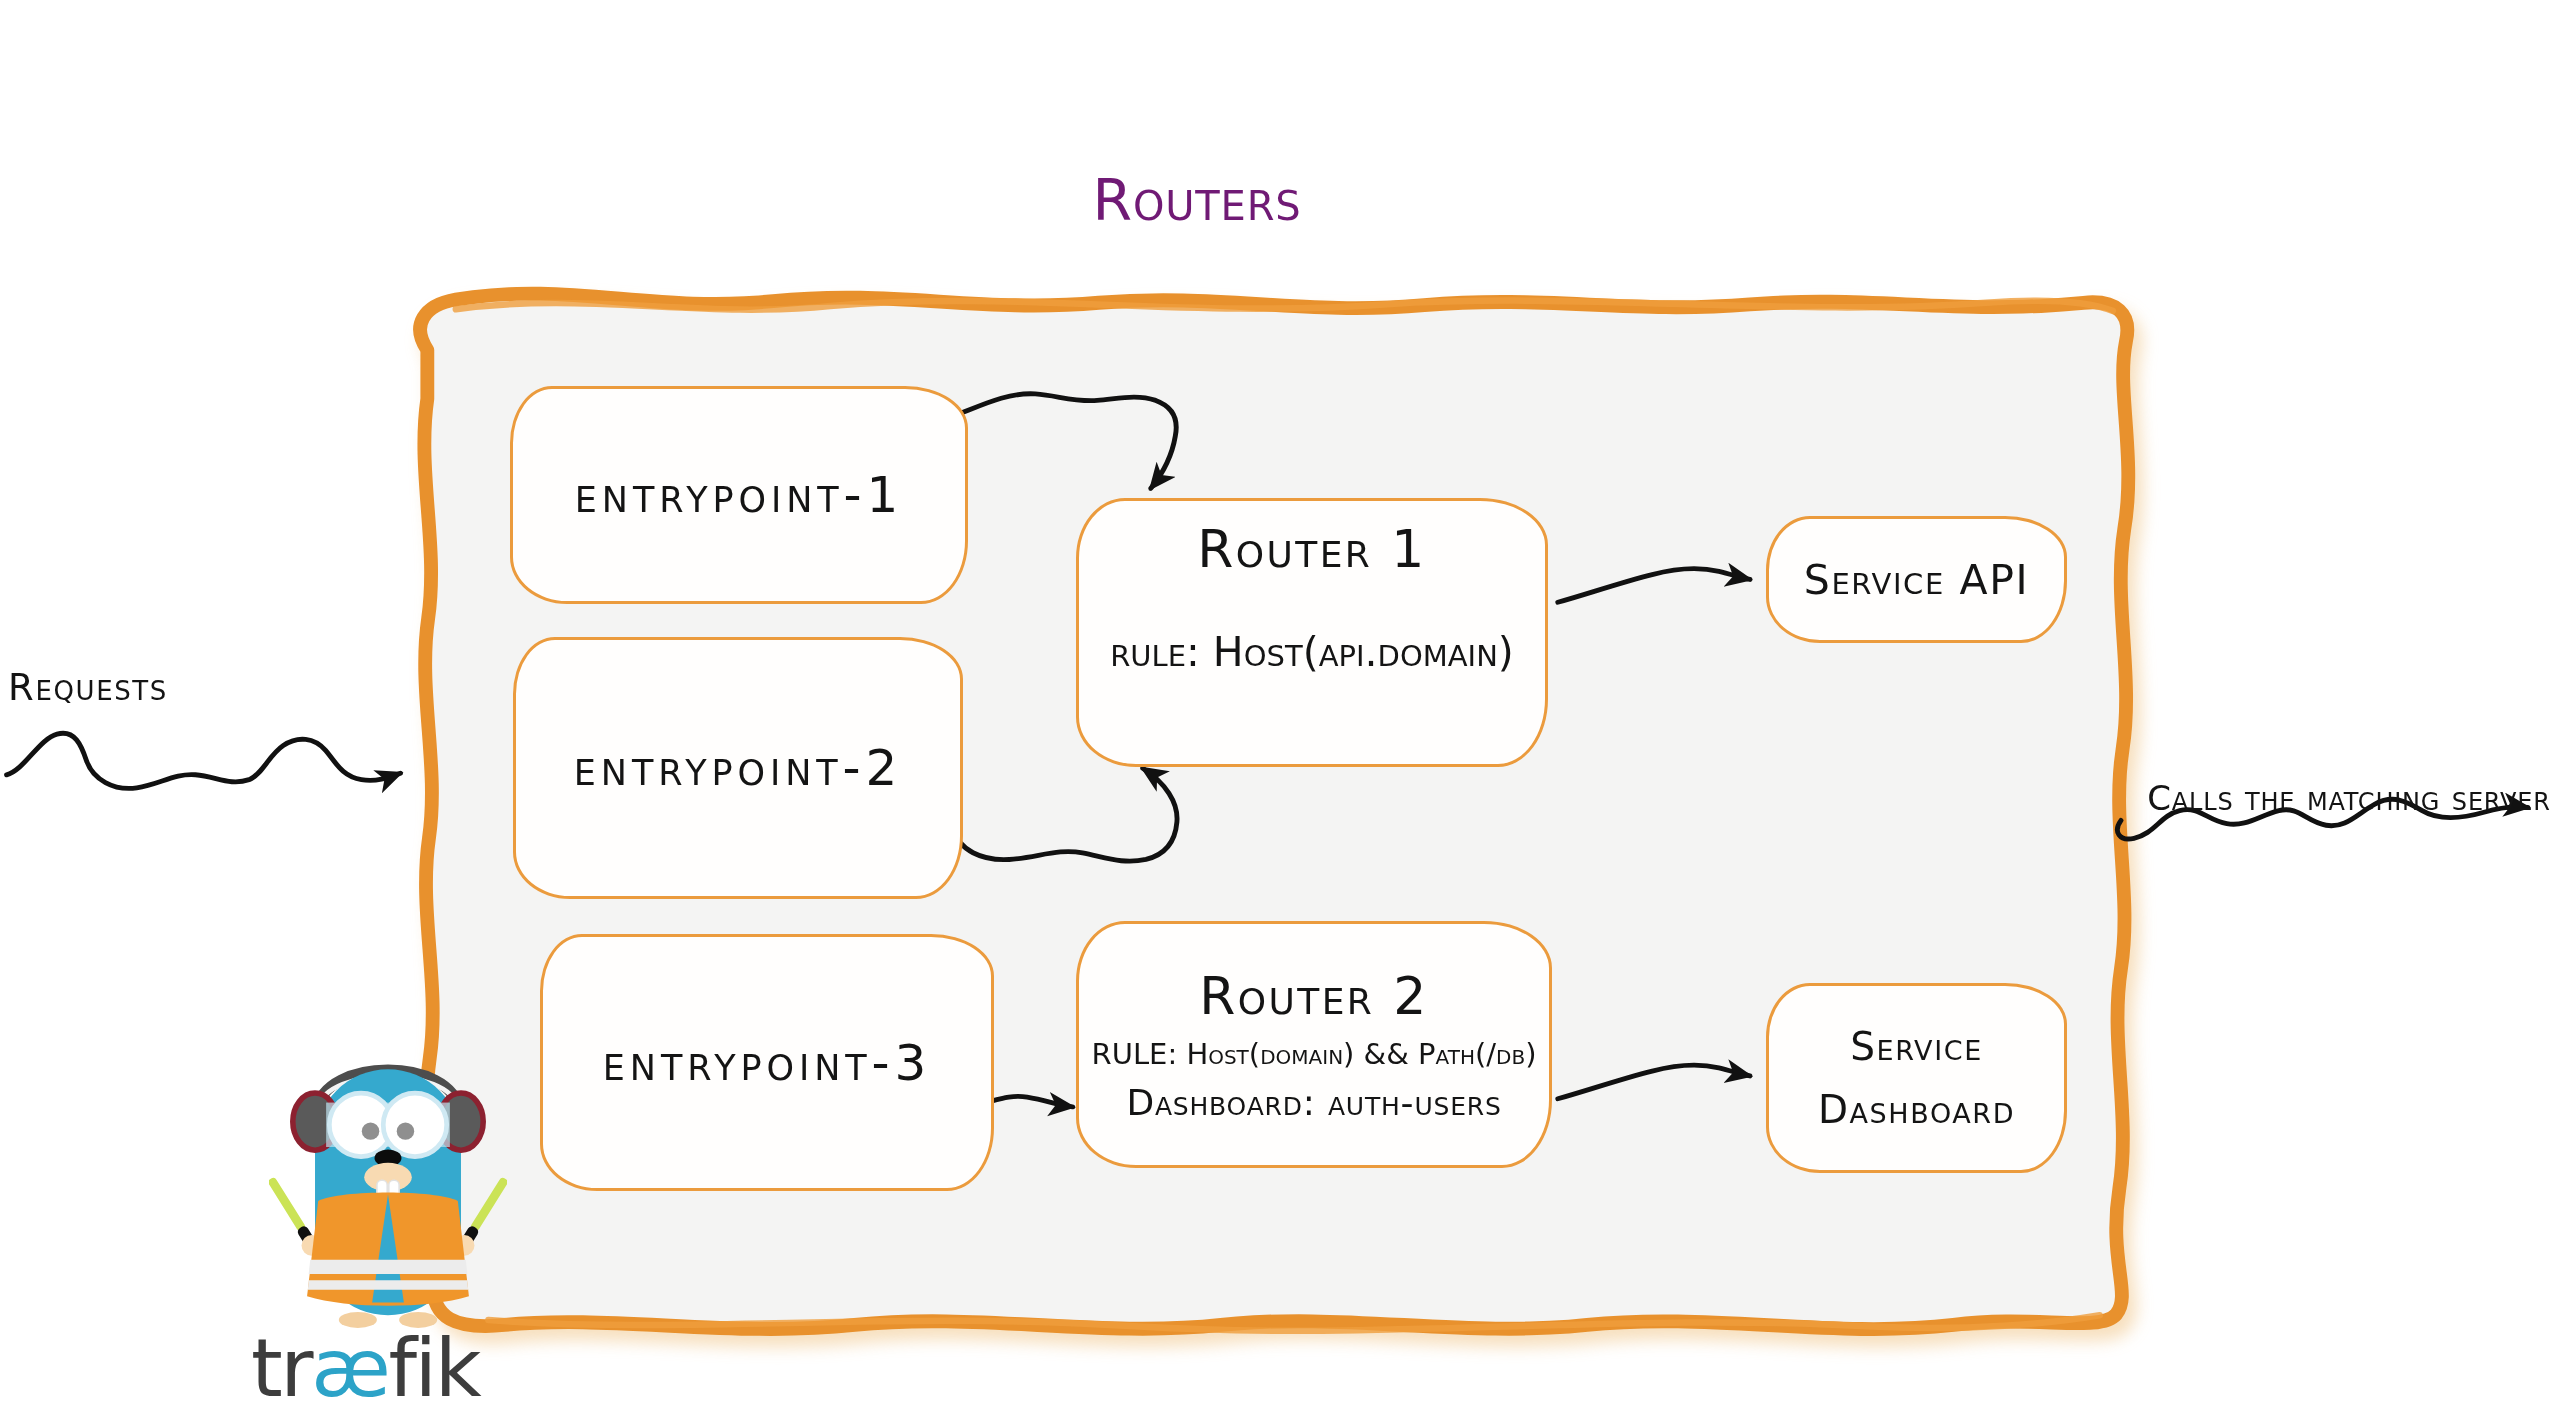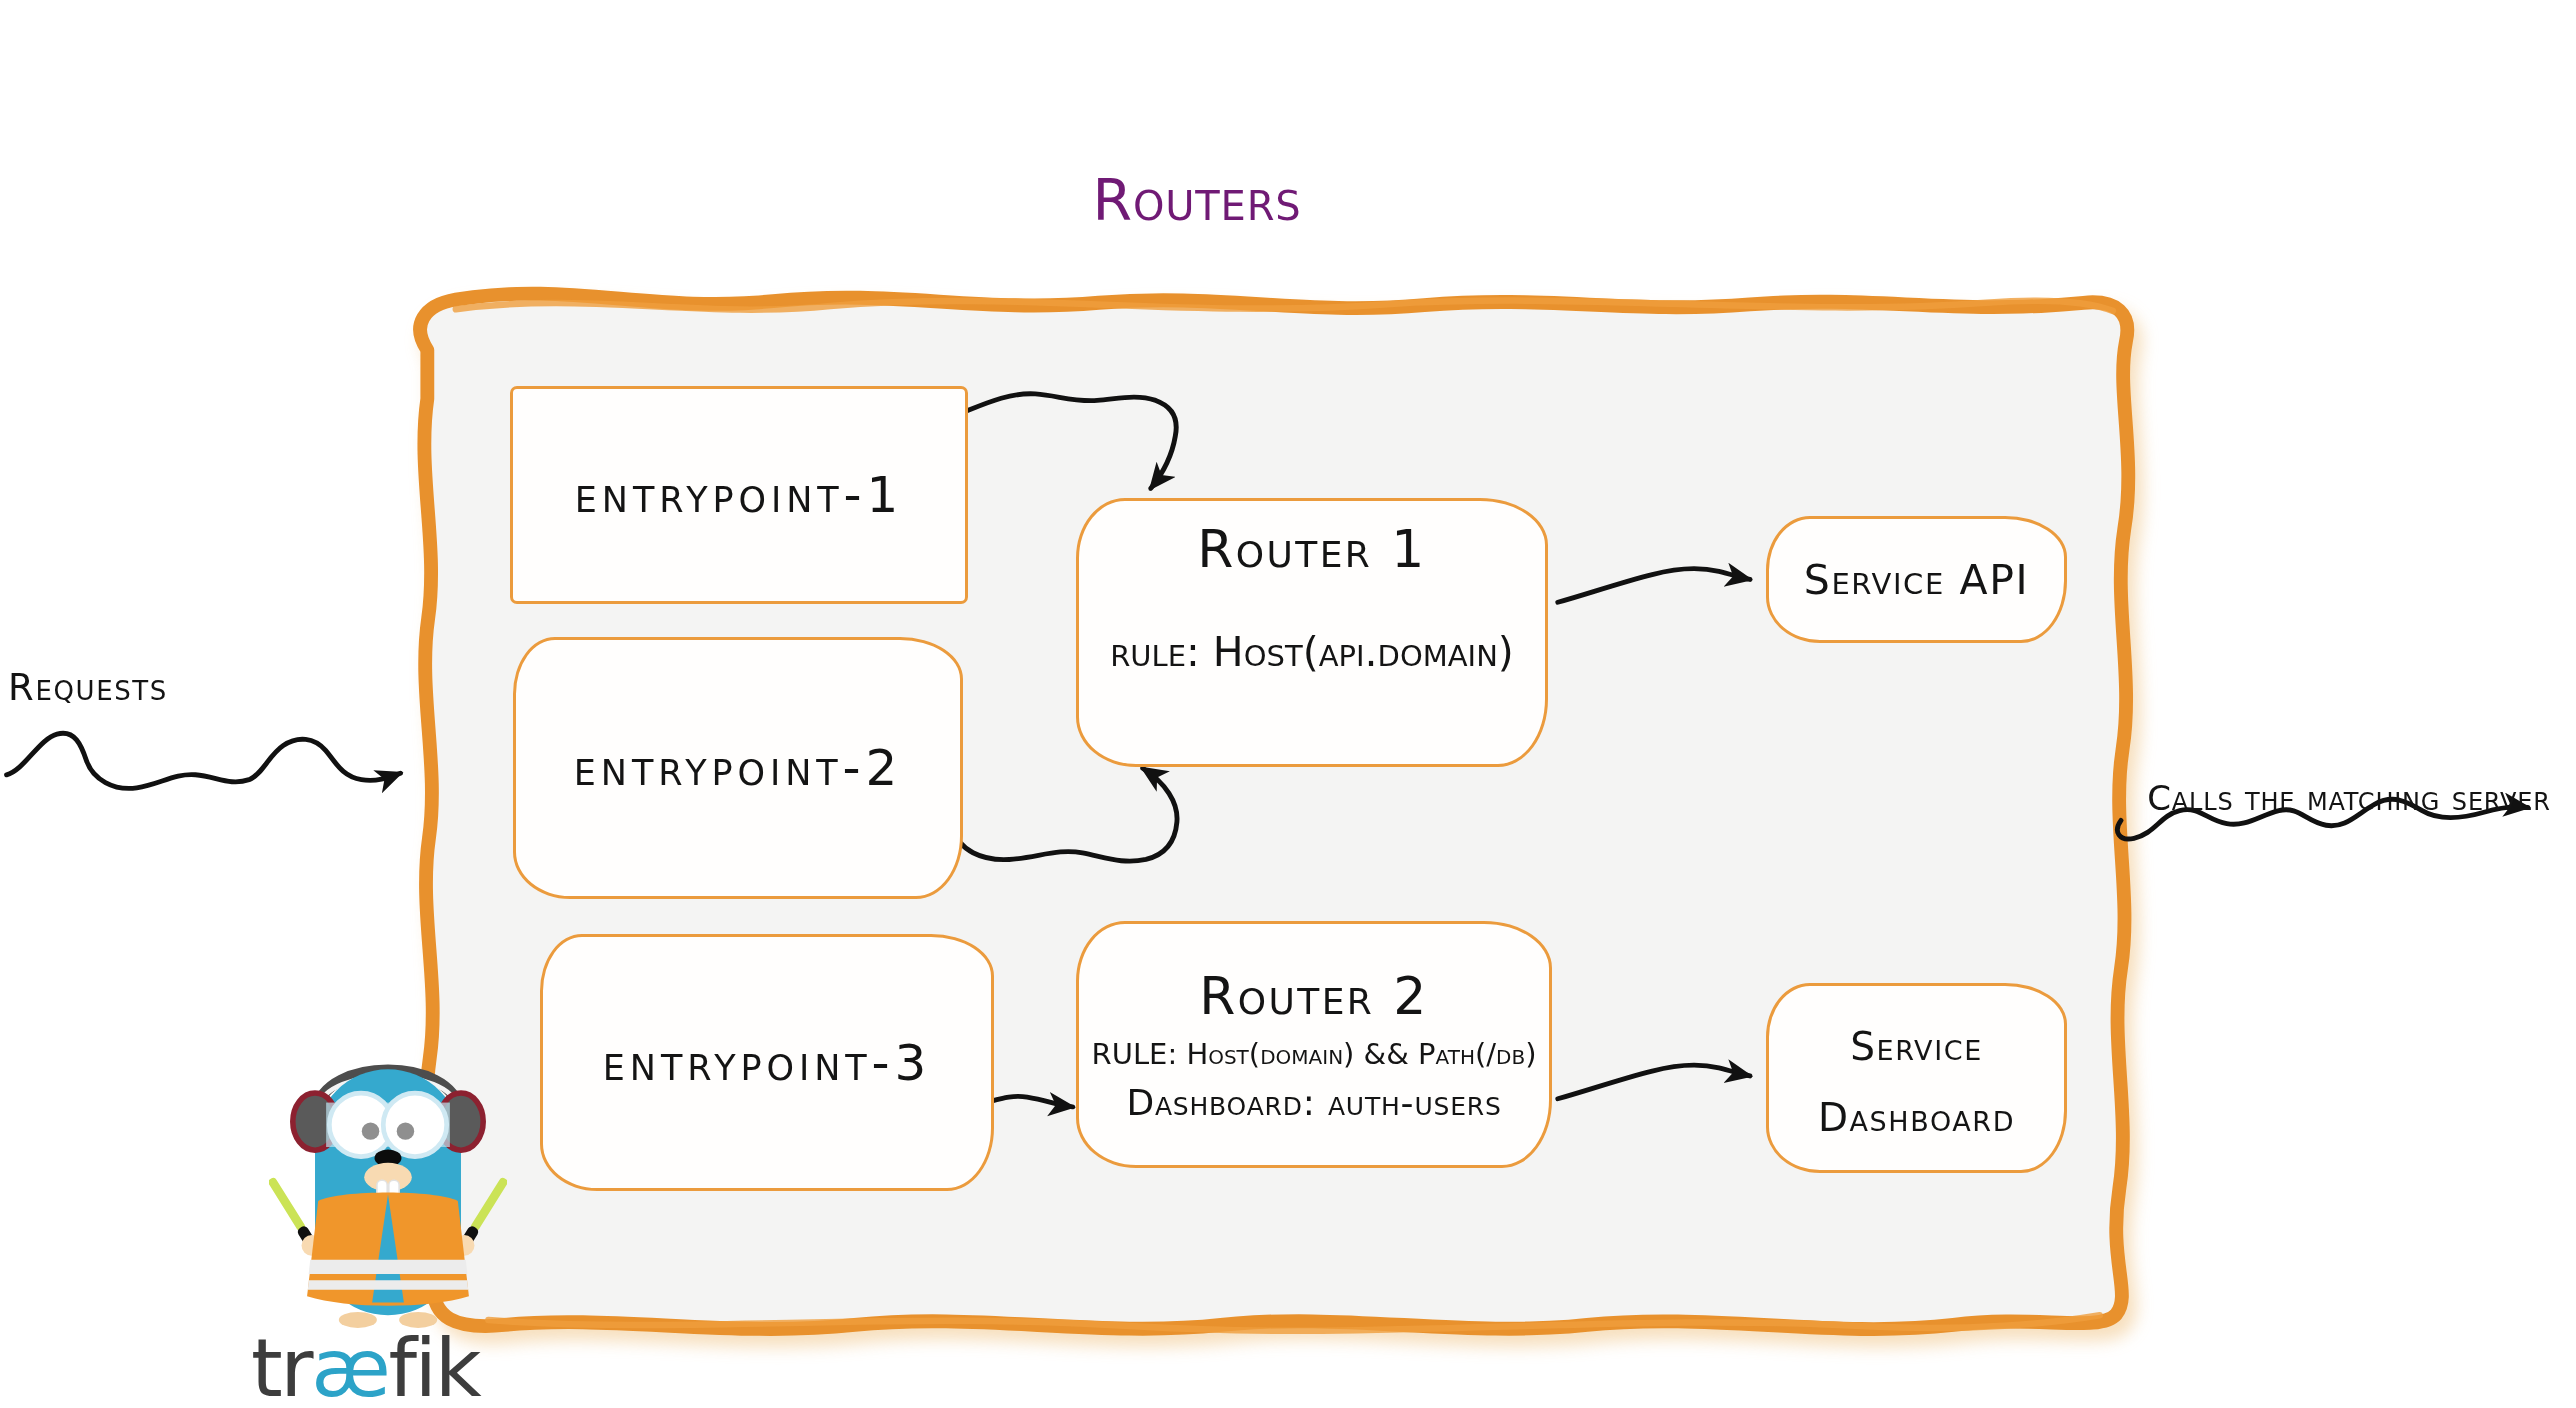--- a/index.html
+++ b/index.html
@@ -29,38 +29,38 @@
     position:absolute;
     background:#fffefd;
     border:3.3px solid #eb9b3d;
     display:flex;flex-direction:column;
     align-items:center;justify-content:center;
     text-align:center;
     color:#141414;
   }
   .ep{border-radius:42px 63px 47px 57px / 57px 42px 63px 47px;}
   .ep .lbl{font-size:50px;letter-spacing:4.9px;}
-  #ep1{left:510px;top:386px;width:452px;height:212px;border-radius:7px;}
+  #ep1{left:510px;top:386px;width:452px;height:212px;}
   #ep2{left:513px;top:637px;width:444px;height:256px;}
   #ep3{left:540px;top:934px;width:448px;height:251px;}
 
   .router{border-radius:49px 68px 50px 60px / 60px 47px 68px 50px;}
   #router1{left:1076px;top:498px;width:472px;height:269px;justify-content:flex-start;padding-top:18px;gap:49px;box-sizing:border-box;}
   #router1 .rname{font-size:52px;letter-spacing:2.4px;}
   #router1 .rrule{font-size:41px;letter-spacing:0px;}
   #router2{left:1076px;top:921px;width:476px;height:247px;gap:11.4px;box-sizing:border-box;}
   #router2 .rname{font-size:52px;letter-spacing:2.4px;}
   #router2 .rrule{font-size:29px;letter-spacing:0px;white-space:nowrap;}
   #router2 .rmw{font-size:36px;letter-spacing:0.8px;white-space:nowrap;}
 
   .service{border-radius:44px 62px 46px 54px / 54px 41px 62px 46px;}
   #service-api{left:1766px;top:516px;width:295px;height:121px;}
   #service-api .slbl{font-size:41px;letter-spacing:1.6px;}
   #service-dash{left:1766px;top:983px;width:295px;height:184px;gap:14.7px;}
-  #service-dash .slbl{font-size:39px;letter-spacing:1.6px;line-height:49px;margin-top:8px;}
+  #service-dash .slbl{font-size:39px;letter-spacing:1.6px;line-height:49px;}
 
   .requests-label{
     left:8.1px;top:666px;width:342px;
     font-size:37px;letter-spacing:1.6px;text-align:left;
   }
   .calls-label{
     left:2121px;top:778px;width:456px;
     font-size:34px;letter-spacing:0.8px;text-align:center;white-space:nowrap;
   }
 

